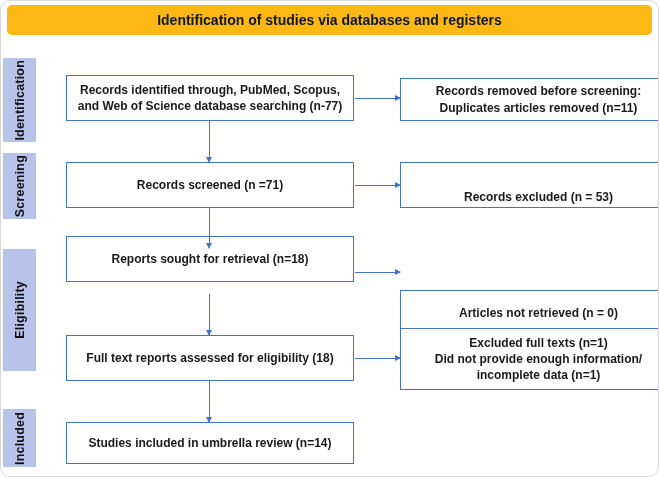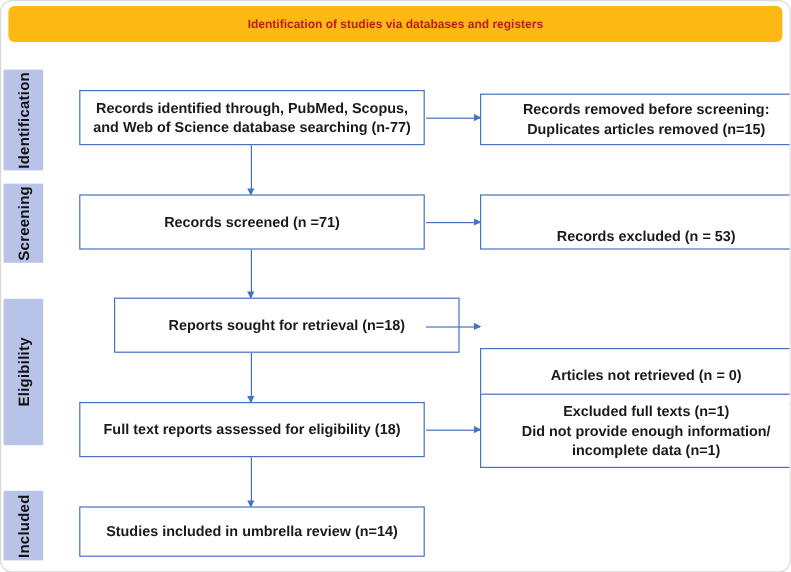--- a/index.html
+++ b/index.html
@@ -12,21 +12,21 @@
   html,body{margin:0;padding:0;background:#fff;}
   body{font-family:"Liberation Sans",sans-serif;color:var(--text);}
   .canvas{
     position:relative;width:657px;height:475px;background:#fff;
     border:1px solid #d9d9d9;border-radius:10px;overflow:hidden;
   }
   .banner{
     position:absolute;left:6px;top:4px;width:645px;height:30px;
     background:var(--banner-bg);border-radius:5px;
     display:flex;align-items:center;justify-content:center;
-    font-size:10px;font-weight:bold;color:#b91c1c;
+    font-size:14px;font-weight:bold;color:#0f172a;
   }
   .stage{
     position:absolute;left:2px;width:33px;background:var(--stage-bg);
     display:flex;align-items:center;justify-content:center;
   }
   .stage span{
     writing-mode:vertical-rl;transform:rotate(180deg);
     font-size:12.5px;font-weight:bold;color:#111;white-space:nowrap;letter-spacing:.2px;
   }
   .stage-identification{top:57px;height:84px;}
@@ -38,21 +38,21 @@
     display:flex;flex-direction:column;align-items:center;justify-content:center;
     text-align:center;font-size:12px;font-weight:bold;line-height:1.35;
     padding:2px 8px;box-sizing:border-box;
   }
   .col-left{left:65px;width:288px;}
   .col-right{left:399px;width:277px;}
   .box-identified{top:74px;height:46px;}
   .box-removed{top:77px;height:43px;}
   .box-screened{top:161px;height:46px;}
   .box-excluded{top:161px;height:46px;justify-content:flex-end;}
-  .box-sought{top:247px;height:46px;margin-left:29px;}
+  .box-sought{top:235px;height:46px;}
   .box-notretrieved{top:248px;height:47px;margin-top:41px;}
   .box-assessed{top:334px;height:46px;}
   .box-excludedfull{top:327px;height:62px;}
   .box-included{top:421px;height:42px;}
   .arrow-v{
     position:absolute;left:208px;width:0;border-left:1.5px solid var(--arrow);
   }
   .arrow-v::after{
     content:"";position:absolute;bottom:-1px;left:-4.2px;width:0;height:0;
     border-left:3.5px solid transparent;border-right:3.5px solid transparent;
@@ -95,21 +95,21 @@
     <span>Included</span>
   </div>
 
   <div class="box col-left box-identified">
     <div>Records identified through, PubMed, Scopus,</div>
     <div>and Web of Science database searching (n-77)</div>
   </div>
 
   <div class="box col-right box-removed">
     <div>Records removed before screening:</div>
-    <div>Duplicates articles removed (n=15)</div>
+    <div>Duplicates articles removed (n=11)</div>
   </div>
 
   <div class="box col-left box-screened">
     <div>Records screened (n =71)</div>
   </div>
 
   <div class="box col-right box-excluded">
     <div>Records excluded (n = 53)</div>
   </div>
 

